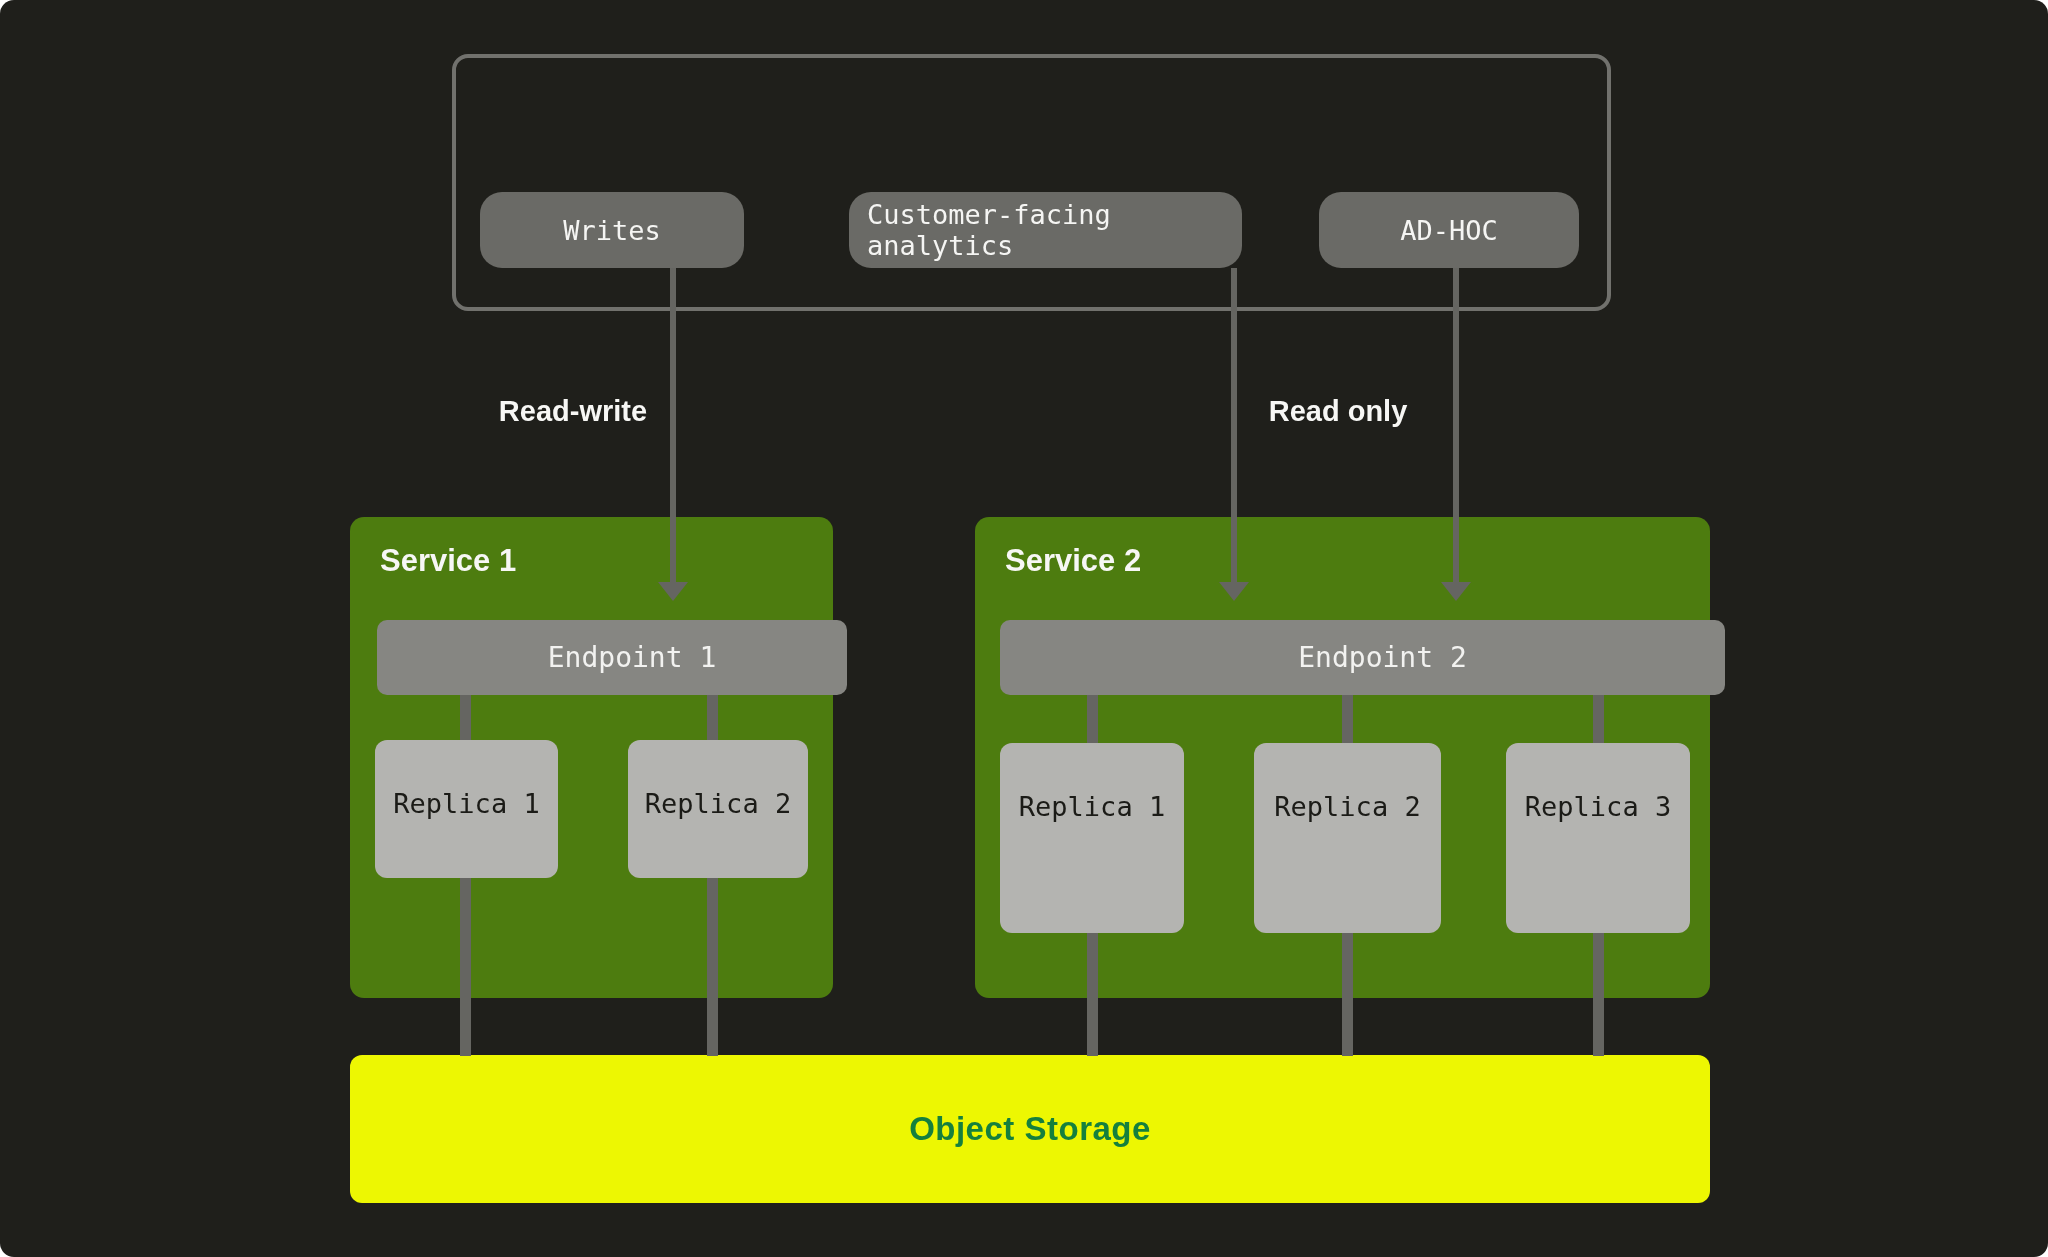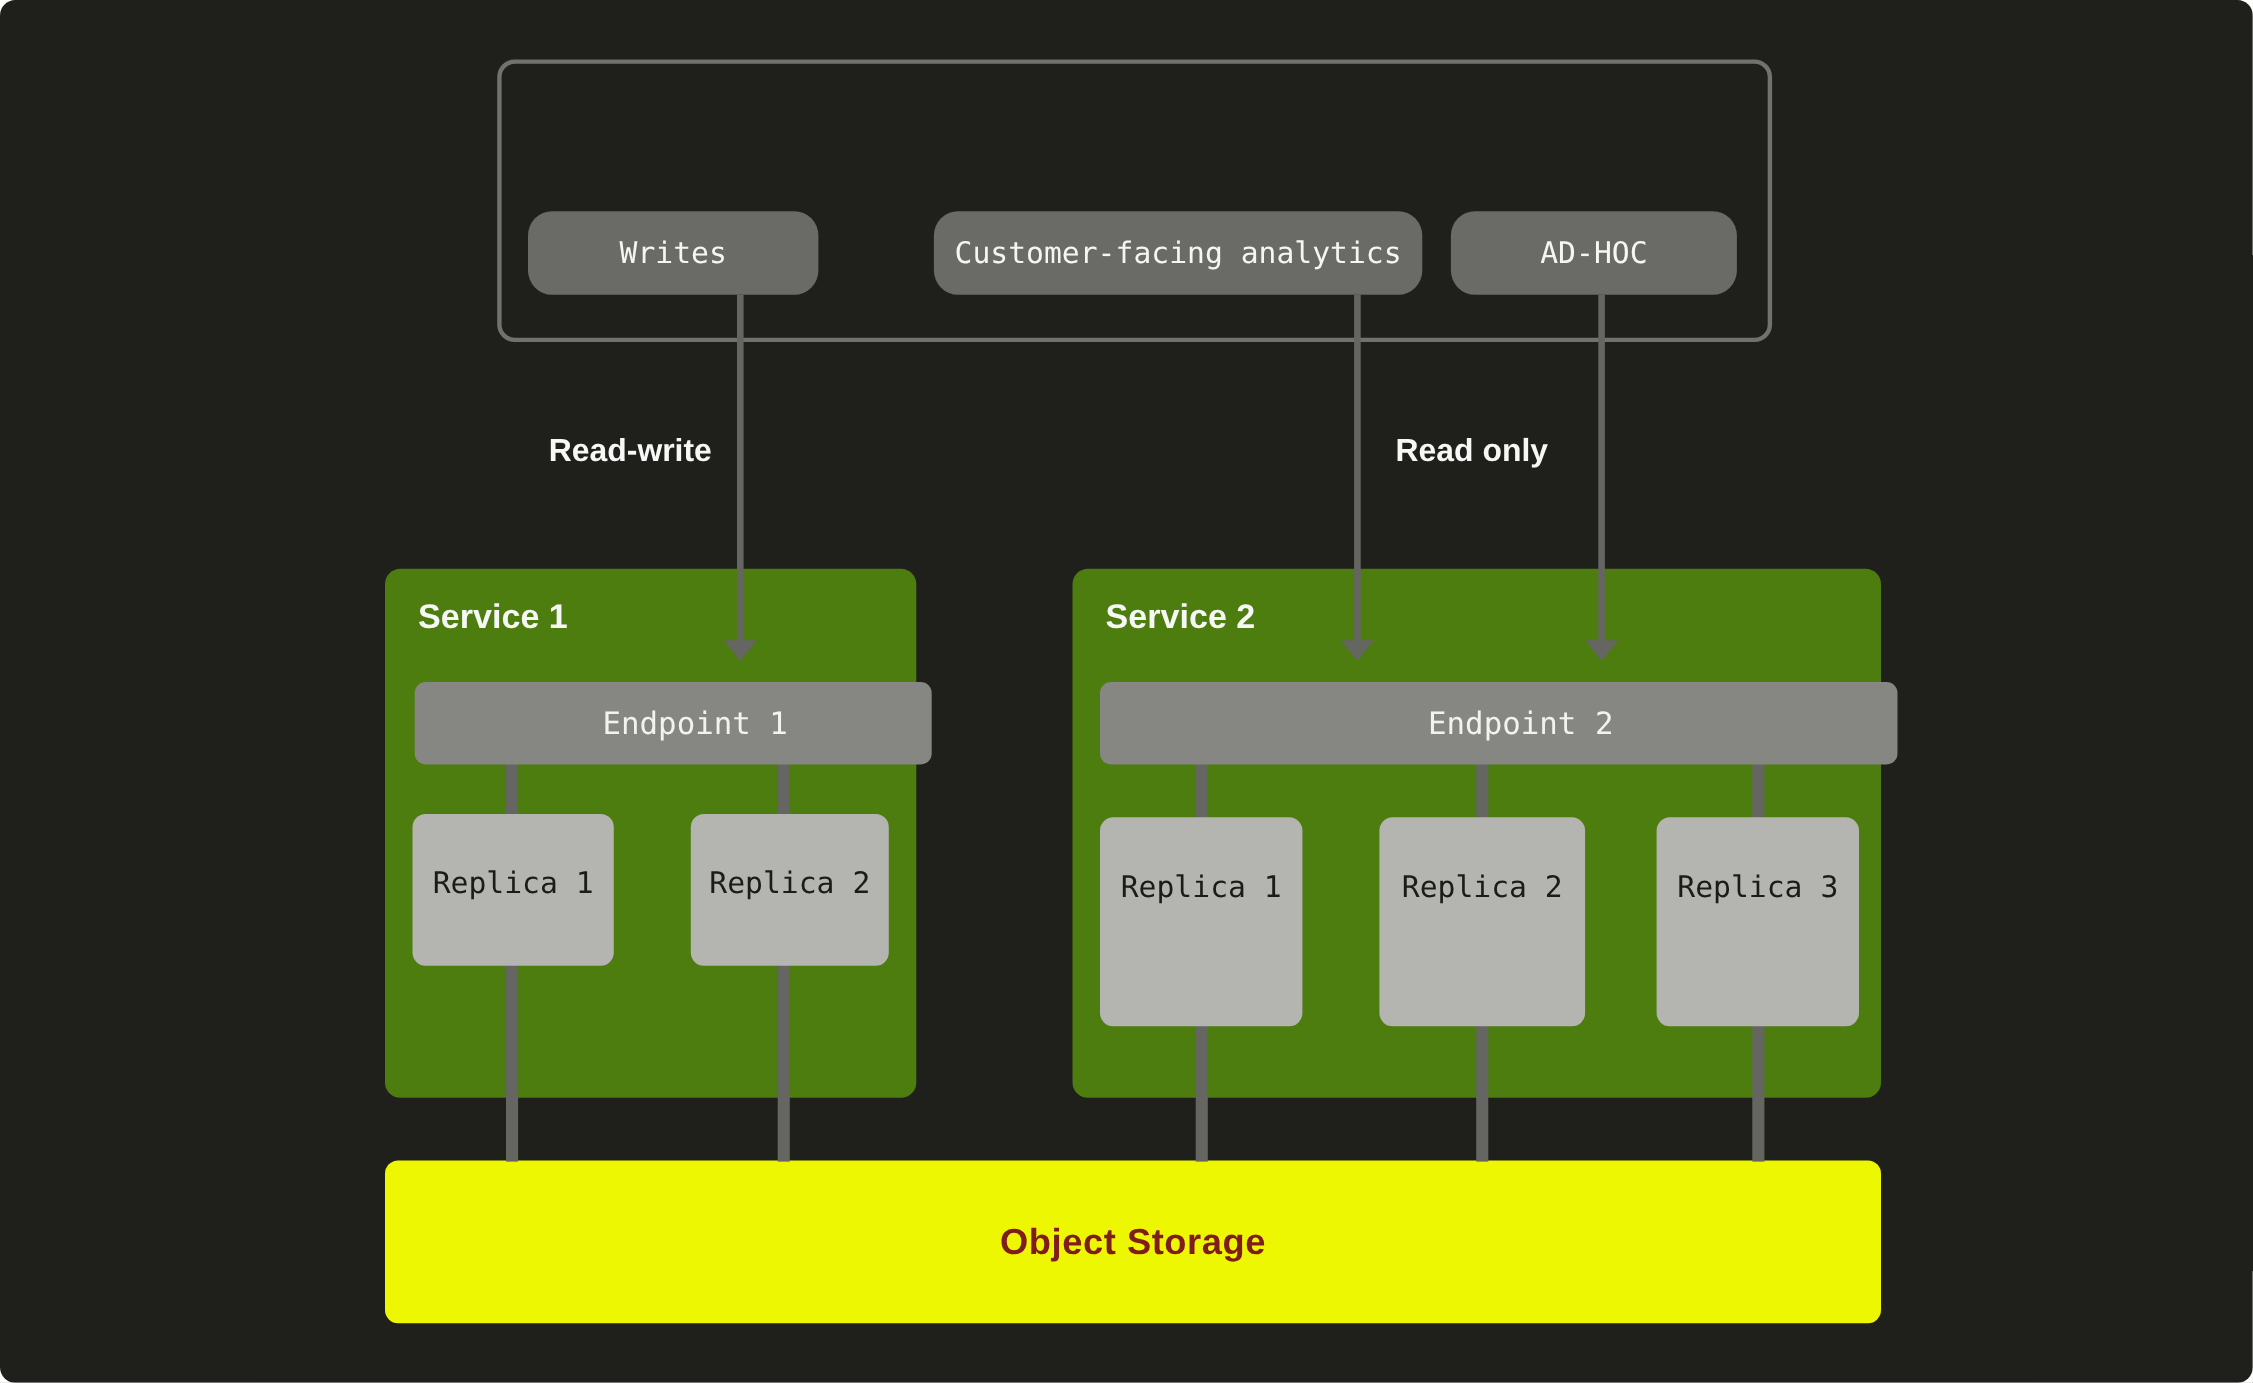--- a/index.html
+++ b/index.html
@@ -18,21 +18,21 @@
   .workloads-title{
     position:absolute;left:452px;top:100px;width:1159px;text-align:center;
     color:#f7f7f5;font-size:31px;font-weight:bold;letter-spacing:.5px;z-index:2;
   }
   .wl-btn{
     position:absolute;top:192px;height:76px;background:#6a6a66;border-radius:22px;
     display:flex;align-items:center;justify-content:center;
     color:#f5f5f3;font-size:27px;z-index:2;
   }
   .btn-writes{left:480px;width:264px;}
-  .btn-analytics{left:849px;width:444px;}
+  .btn-analytics{left:849px;width:375px;padding-left:18px;}
   .btn-adhoc{left:1319px;width:260px;}
 
   
   .arrow-shaft{position:absolute;top:268px;width:6px;height:316px;background:#656561;z-index:1;}
   .arrow-head{
     position:absolute;top:582px;width:0;height:0;z-index:1;
     border-left:15px solid transparent;border-right:15px solid transparent;
     border-top:19px solid #656561;
   }
 
@@ -70,21 +70,21 @@
   .s2-r3{left:531px;width:184px;}
 
   
   .conn{position:absolute;top:683px;width:11px;height:373px;background:#656561;z-index:1;}
 
   
   .storage{
     position:absolute;left:350px;top:1055px;width:1360px;height:148px;
     background:#edf702;border-radius:12px;
     display:flex;align-items:center;justify-content:center;
-    color:#7f1d1d;font-size:33px;font-weight:bold;letter-spacing:.5px;
+    color:#15803d;font-size:33px;font-weight:bold;letter-spacing:.5px;
   }
 </style>
 </head>
 <body>
 
 <div class="canvas">
 
   <div class="workloads-box"></div>
   <div class="wl-btn btn-writes mono">
     <span>Writes</span>

